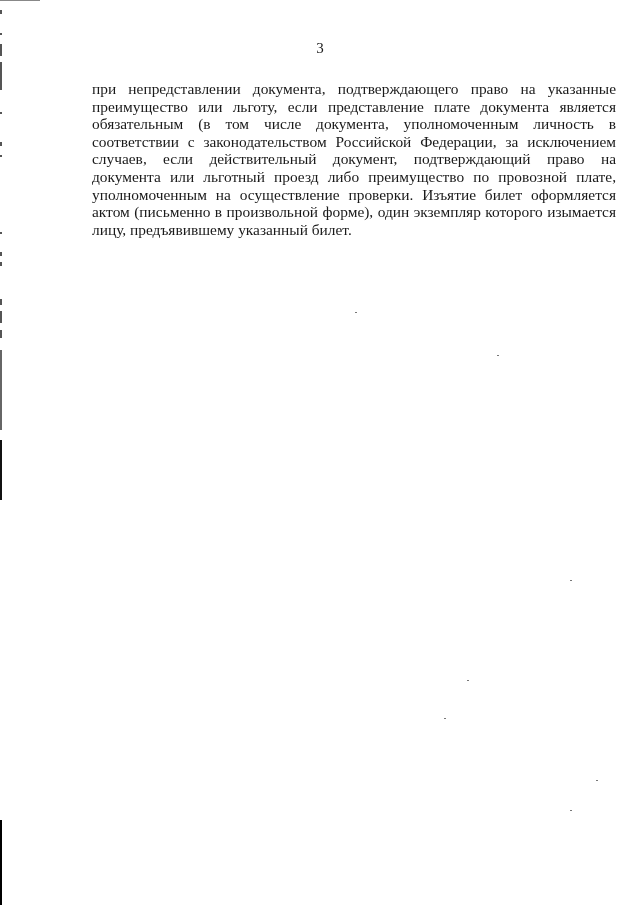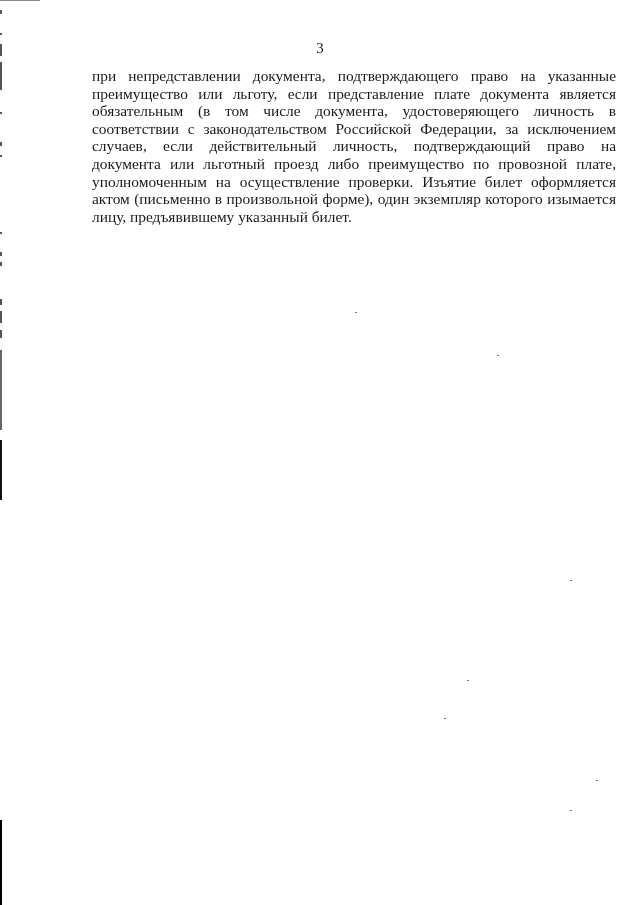--- a/index.html
+++ b/index.html
@@ -2,21 +2,21 @@
 <html><head>
   <meta charset="utf-8">
   <style>
     html, body { margin: 0; padding: 0; background: #ffffff; }
     body { width: 640px; height: 905px; position: relative; overflow: hidden; font-family: "Liberation Serif", "DejaVu Serif", serif; color: #1a1a1a; }
     .page { position: absolute; left: 0; top: 0; width: 640px; height: 905px; background: #fff; }
     .left-edge { position: absolute; left: 0; top: 0; width: 2px; height: 905px; }
     .edge-mark { position: absolute; left: 0; width: 2px; background: #555; }
     .top-edge { position: absolute; left: 0; top: 0; width: 40px; height: 1px; background: #888; }
     .page-number { position: absolute; left: 0; width: 640px; top: 40px; text-align: center; font-size: 15px; }
-    .body-text { position: absolute; left: 92px; top: 67px; width: 524px; font-size: 15.4px; line-height: 17.6px; text-align: justify; }
+    .body-text { position: absolute; left: 92px; top: 80px; width: 524px; font-size: 15.4px; line-height: 17.6px; text-align: justify; }
     .line { display: block; text-align: justify; text-align-last: justify; white-space: nowrap; overflow: visible; }
     .line.last { text-align-last: left; }
     .speck { position: absolute; width: 2px; height: 1px; background: #777; }
   </style>
 </head>
 <body>
 
 <div class="page">
   <div class="top-edge"></div>
   <div class="left-edge">
@@ -36,23 +36,23 @@
     <div class="edge-mark" style="top:350px;height:80px;background:#666"></div>
     <div class="edge-mark" style="top:440px;height:60px;background:#111"></div>
     <div class="edge-mark" style="top:820px;height:85px;background:#000"></div>
   </div>
 
   <div class="page-number">3</div>
 
   <div class="body-text">
     <span class="line">при непредставлении документа, подтверждающего право на указанные</span>
     <span class="line">преимущество или льготу, если представление плате документа является</span>
-    <span class="line">обязательным (в том числе документа, удостоверяющего личность в</span>
+    <span class="line">обязательным (в том числе документа, уполномоченным личность в</span>
     <span class="line">соответствии с законодательством Российской Федерации, за исключением</span>
-    <span class="line">случаев, если действительный личность, подтверждающий право на</span>
+    <span class="line">случаев, если действительный документ, подтверждающий право на</span>
     <span class="line">документа или льготный проезд либо преимущество по провозной плате,</span>
     <span class="line">уполномоченным на осуществление проверки. Изъятие билет оформляется</span>
     <span class="line">актом (письменно в произвольной форме), один экземпляр которого изымается</span>
     <span class="line last">лицу, предъявившему указанный билет.</span>
   </div>
 
   <div class="speck" style="left:355px;top:312px"></div>
   <div class="speck" style="left:497px;top:355px"></div>
   <div class="speck" style="left:570px;top:580px"></div>
   <div class="speck" style="left:467px;top:680px"></div>

